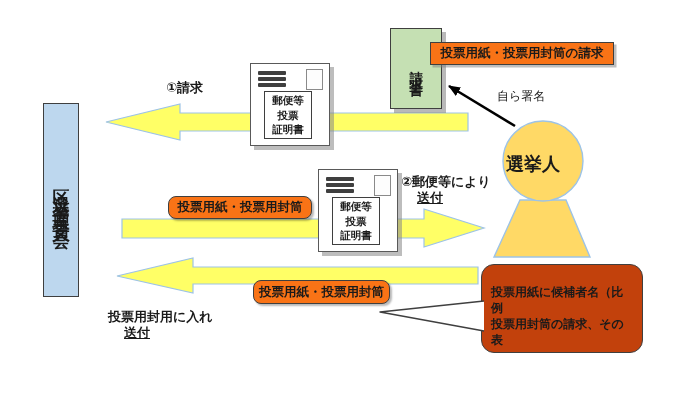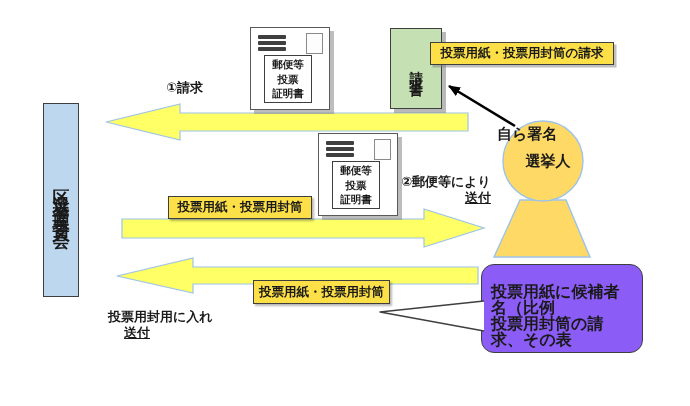--- a/index.html
+++ b/index.html
@@ -7,42 +7,42 @@
           font-family:"Liberation Sans","DejaVu Sans",sans-serif;color:#1a1a1a;}
   .abs{position:absolute;}
   svg.layer{position:absolute;left:0;top:0;width:690px;height:406px;}
   .yellow-arrow{stroke:#9DC3E6;stroke-width:1.2;}
   .person-shape{stroke:#9DC3E6;stroke-width:1.4;}
   .committee{left:43px;top:103px;width:34px;height:192px;background:#BDD7EE;
              border:1.6px solid #3f3f3f;display:flex;align-items:center;justify-content:center;
              writing-mode:vertical-rl;text-orientation:upright;font-size:17px;font-weight:700;
              letter-spacing:6px;line-height:1;}
   .env{width:78px;height:81px;background:#fff;border:1.6px solid #595959;
-       box-shadow:4px 4px 0 rgba(135,135,135,.55);}
+       box-shadow:4px 4px 0 rgba(135,135,135,.55);margin-top:36px;}
   .env-lines{position:absolute;left:7px;top:7px;width:28px;}
   .env-lines .bar{height:3.5px;background:#3f3f3f;margin-bottom:2.5px;border-radius:1px;}
   .env-stamp{position:absolute;right:6px;top:5px;width:15px;height:19px;
              border:1.2px solid #8a8a8a;background:#fdfdfd;}
   .env-cert{position:absolute;left:13px;top:27px;width:46px;height:46px;border:1.4px solid #3f3f3f;
             background:#fff;display:flex;flex-direction:column;align-items:center;justify-content:center;
             font-size:10.5px;font-weight:700;line-height:1.4;text-align:center;}
   .greenbox{left:390px;top:28px;width:50px;height:79px;background:#C5E0B3;
             border:1.4px solid #3f3f3f;box-shadow:4px 4px 0 rgba(128,128,128,.55);
             display:flex;align-items:center;justify-content:center;writing-mode:vertical-rl;
             text-orientation:upright;font-size:13.5px;font-weight:700;letter-spacing:6px;line-height:1;}
-  .box-label{background:#fde047;border:1.4px solid #3f3f3f;display:flex;align-items:center;
+  .box-label{background:#f97316;border:1.4px solid #3f3f3f;display:flex;align-items:center;
              justify-content:center;font-size:12.5px;font-weight:700;white-space:nowrap;}
   .sq-shadow{box-shadow:2.5px 2.5px 0 rgba(128,128,128,.5);}
-  .rounded{border-radius:0;box-shadow:2px 2px 2px rgba(0,0,0,.28);}
+  .rounded{border-radius:8px;box-shadow:2px 2px 2px rgba(0,0,0,.28);}
   .step{font-size:13px;font-weight:700;line-height:1.25;white-space:nowrap;}
   .step .indent{padding-left:16px;text-decoration:underline;}
-  .selfsign{font-size:15px;font-weight:700;white-space:nowrap;margin-top:37px;}
-  .voter-label{left:505px;top:152px;width:56px;text-align:center;font-size:15px;font-weight:700;margin-left:15px;}
-  .callout{left:481px;top:264px;width:162px;height:89px;background:#8b5cf6;border:1.4px solid #3f3f3f;
-           border-radius:13px;box-sizing:border-box;padding:19px 8px 8px 9px;font-size:16px;
+  .selfsign{font-size:12px;font-weight:400;white-space:nowrap;}
+  .voter-label{left:505px;top:152px;width:56px;text-align:center;font-size:18px;font-weight:700;}
+  .callout{left:481px;top:264px;width:162px;height:89px;background:#c2410c;border:1.4px solid #3f3f3f;
+           border-radius:13px;box-sizing:border-box;padding:19px 8px 8px 9px;font-size:12px;
            font-weight:600;line-height:16px;}
   .tail-svg{position:absolute;left:374px;top:294px;width:114px;height:44px;}
 </style>
 </head>
 <body>
 
 <div class="canvas">
 
   <svg class="layer" viewBox="0 0 690 406">
     <defs>
@@ -92,21 +92,21 @@
       <div>証明書</div>
     </div>
   </div>
 
   <div class="abs greenbox">請求書</div>
 
   <div class="abs box-label sq-shadow" style="left:430px;top:42px;width:182px;height:21px;">投票用紙・投票用封筒の請求</div>
 
   <div class="abs step" style="left:166px;top:80px;">①請求</div>
 
-  <div class="abs step" style="left:401px;top:174px;text-align:right;">
+  <div class="abs step" style="left:401px;top:174px;">
     <div>②郵便等により</div>
     <div class="indent">送付</div>
   </div>
 
   <div class="abs step" style="left:108px;top:309px;">
     <div>投票用封用に入れ</div>
     <div class="indent">送付</div>
   </div>
 
   <div class="abs selfsign" style="left:497px;top:88px;">自ら署名</div>

